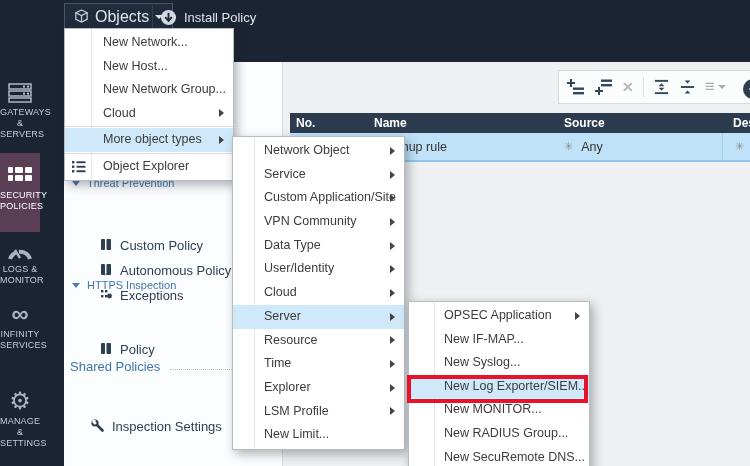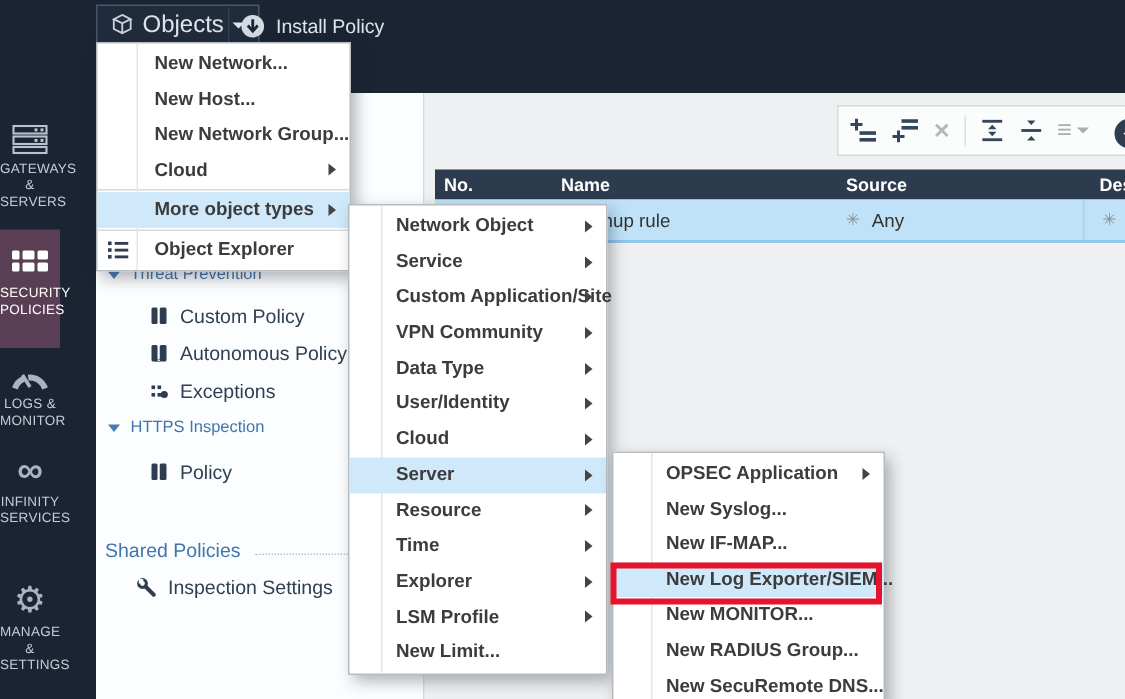--- a/index.html
+++ b/index.html
@@ -22,41 +22,41 @@
   .sidebar{position:absolute;left:0;top:0;width:64px;height:466px;background:#1b2432;z-index:11;}
   .side-item{position:absolute;left:0;width:40px;text-align:center;color:#c3ccd6;cursor:pointer;}
   .side-item .slabel{font-size:9px;line-height:11px;white-space:pre-line;margin-top:4px;letter-spacing:.2px;}
   .side-item.sel{background:#5a3f54;}
   .sicon{display:block;margin:0 auto;}
   .glyph-icon{font-size:24px;line-height:22px;color:#aab4c0;display:block;}
   
   .panel{position:absolute;left:64px;top:62px;width:219px;height:404px;background:#fcfdfe;border-right:1px solid #d9dbdd;box-sizing:border-box;z-index:1;}
   .tree-section{position:absolute;left:8px;display:flex;align-items:center;gap:7px;font-size:11px;color:#3f76ae;cursor:pointer;}
   .tri-down{width:0;height:0;border-left:4px solid transparent;border-right:4px solid transparent;border-top:5px solid #4a7ab5;}
-  .tree-item{position:absolute;left:36px;display:flex;align-items:center;gap:8px;font-size:13px;color:#30405200;color:#304052;cursor:pointer;white-space:nowrap;}
+  .tree-item{position:absolute;left:36px;display:flex;align-items:flex-start;gap:8px;font-size:13px;color:#30405200;color:#304052;cursor:pointer;white-space:nowrap;margin-top:35px;}
   .shared{position:absolute;left:6px;right:6px;display:flex;align-items:flex-end;font-size:13px;color:#3f76ae;}
   .dots{flex:1;border-bottom:1px dotted #b3c1ce;margin:0 2px 4px 10px;}
   .extbox{display:inline-block;width:9px;height:9px;border:1px solid #5d6a79;font-size:8px;line-height:9px;text-align:center;color:#5d6a79;margin-left:4px;vertical-align:top;}
   
   .toolbar{position:absolute;left:558px;top:70px;width:200px;height:34px;box-sizing:border-box;background:#fbfcfc;border:1px solid #d7d9db;
            display:flex;align-items:center;padding:0 7px;gap:9px;z-index:1;}
   .tsep{width:1px;height:20px;background:#dddfe1;}
   .tbtn{display:flex;align-items:center;cursor:pointer;}
   .xglyph{font-size:14px;color:#b4b9bd;font-weight:bold;}
   .hamb{font-size:17px;color:#a7adb3;line-height:16px;}
   .caret-gray{border-top-color:#a7adb3;margin-left:3px;}
   .circle-btn{position:absolute;right:-7px;top:7px;}
   .thead{position:absolute;left:290px;top:113px;width:460px;height:20px;background:#2c3b4e;display:flex;color:#fff;font-size:12px;font-weight:bold;align-items:center;z-index:1;}
   .th{padding-left:6px;box-sizing:border-box;overflow:hidden;white-space:nowrap;}
   .trow{position:absolute;left:290px;top:133px;width:460px;height:27px;background:#bfe2f8;border-bottom:2px solid #8fc6ea;display:flex;align-items:center;font-size:12.5px;color:#333;z-index:1;cursor:pointer;}
   .td{box-sizing:border-box;overflow:hidden;white-space:nowrap;display:flex;align-items:center;height:100%;}
   .any-ast{color:#8a9096;font-size:11px;margin-right:8px;}
   .cell-line{border-left:1px solid #9fd2ef;}
   
-  .menu{position:absolute;background:#fff;border:1px solid #b6bcc2;box-shadow:3px 4px 10px rgba(25,35,45,.35);z-index:50;padding:2px 0;font-weight:bold;}
+  .menu{position:absolute;background:#fff;border:1px solid #b6bcc2;box-shadow:3px 4px 10px rgba(25,35,45,.35);z-index:50;padding:2px 0;}
   .menu::before{content:"";position:absolute;top:0;bottom:0;left:26px;width:1px;background:#e6e6e6;}
   .m2.menu::before{left:21px;}
   .m3.menu::before{left:25px;}
   .mi{position:relative;height:23.5px;line-height:23.5px;padding-left:38px;font-size:12.5px;color:#3c3c3c;cursor:pointer;white-space:nowrap;}
   .m2 .mi{height:23.7px;line-height:23.7px;padding-left:31px;}
   .m3 .mi{height:23.6px;line-height:23.6px;padding-left:35px;}
   .mi.hl{background:#cfe9fa;}
   .arr{position:absolute;right:9px;top:50%;margin-top:-4px;width:0;height:0;border-left:5px solid #444;border-top:4px solid transparent;border-bottom:4px solid transparent;}
   .msep{height:1px;background:#dadada;margin:1px 0;}
   .gutter-ico{position:absolute;left:7px;top:5px;}
@@ -295,22 +295,22 @@
     <div class="mi hl"><span>Server</span><span class="arr"></span></div>
     <div class="mi"><span>Resource</span><span class="arr"></span></div>
     <div class="mi"><span>Time</span><span class="arr"></span></div>
     <div class="mi"><span>Explorer</span><span class="arr"></span></div>
     <div class="mi"><span>LSM Profile</span><span class="arr"></span></div>
     <div class="mi"><span>New Limit...</span></div>
   </div>
 
   <div class="menu m3" style="left:408px;top:301px;width:180px;">
     <div class="mi"><span>OPSEC Application</span><span class="arr"></span></div>
+    <div class="mi"><span>New IF-MAP...</span></div>
     <div class="mi"><span>New Syslog...</span></div>
-    <div class="mi"><span>New IF-MAP...</span></div>
     <div class="mi hl"><span>New Log Exporter/SIEM...</span></div>
     <div class="mi"><span>New MONITOR...</span></div>
     <div class="mi"><span>New RADIUS Group...</span></div>
     <div class="mi"><span>New SecuRemote DNS...</span></div>
   </div>
 
   <div class="red-annotation"></div>
 
 </div>
 

